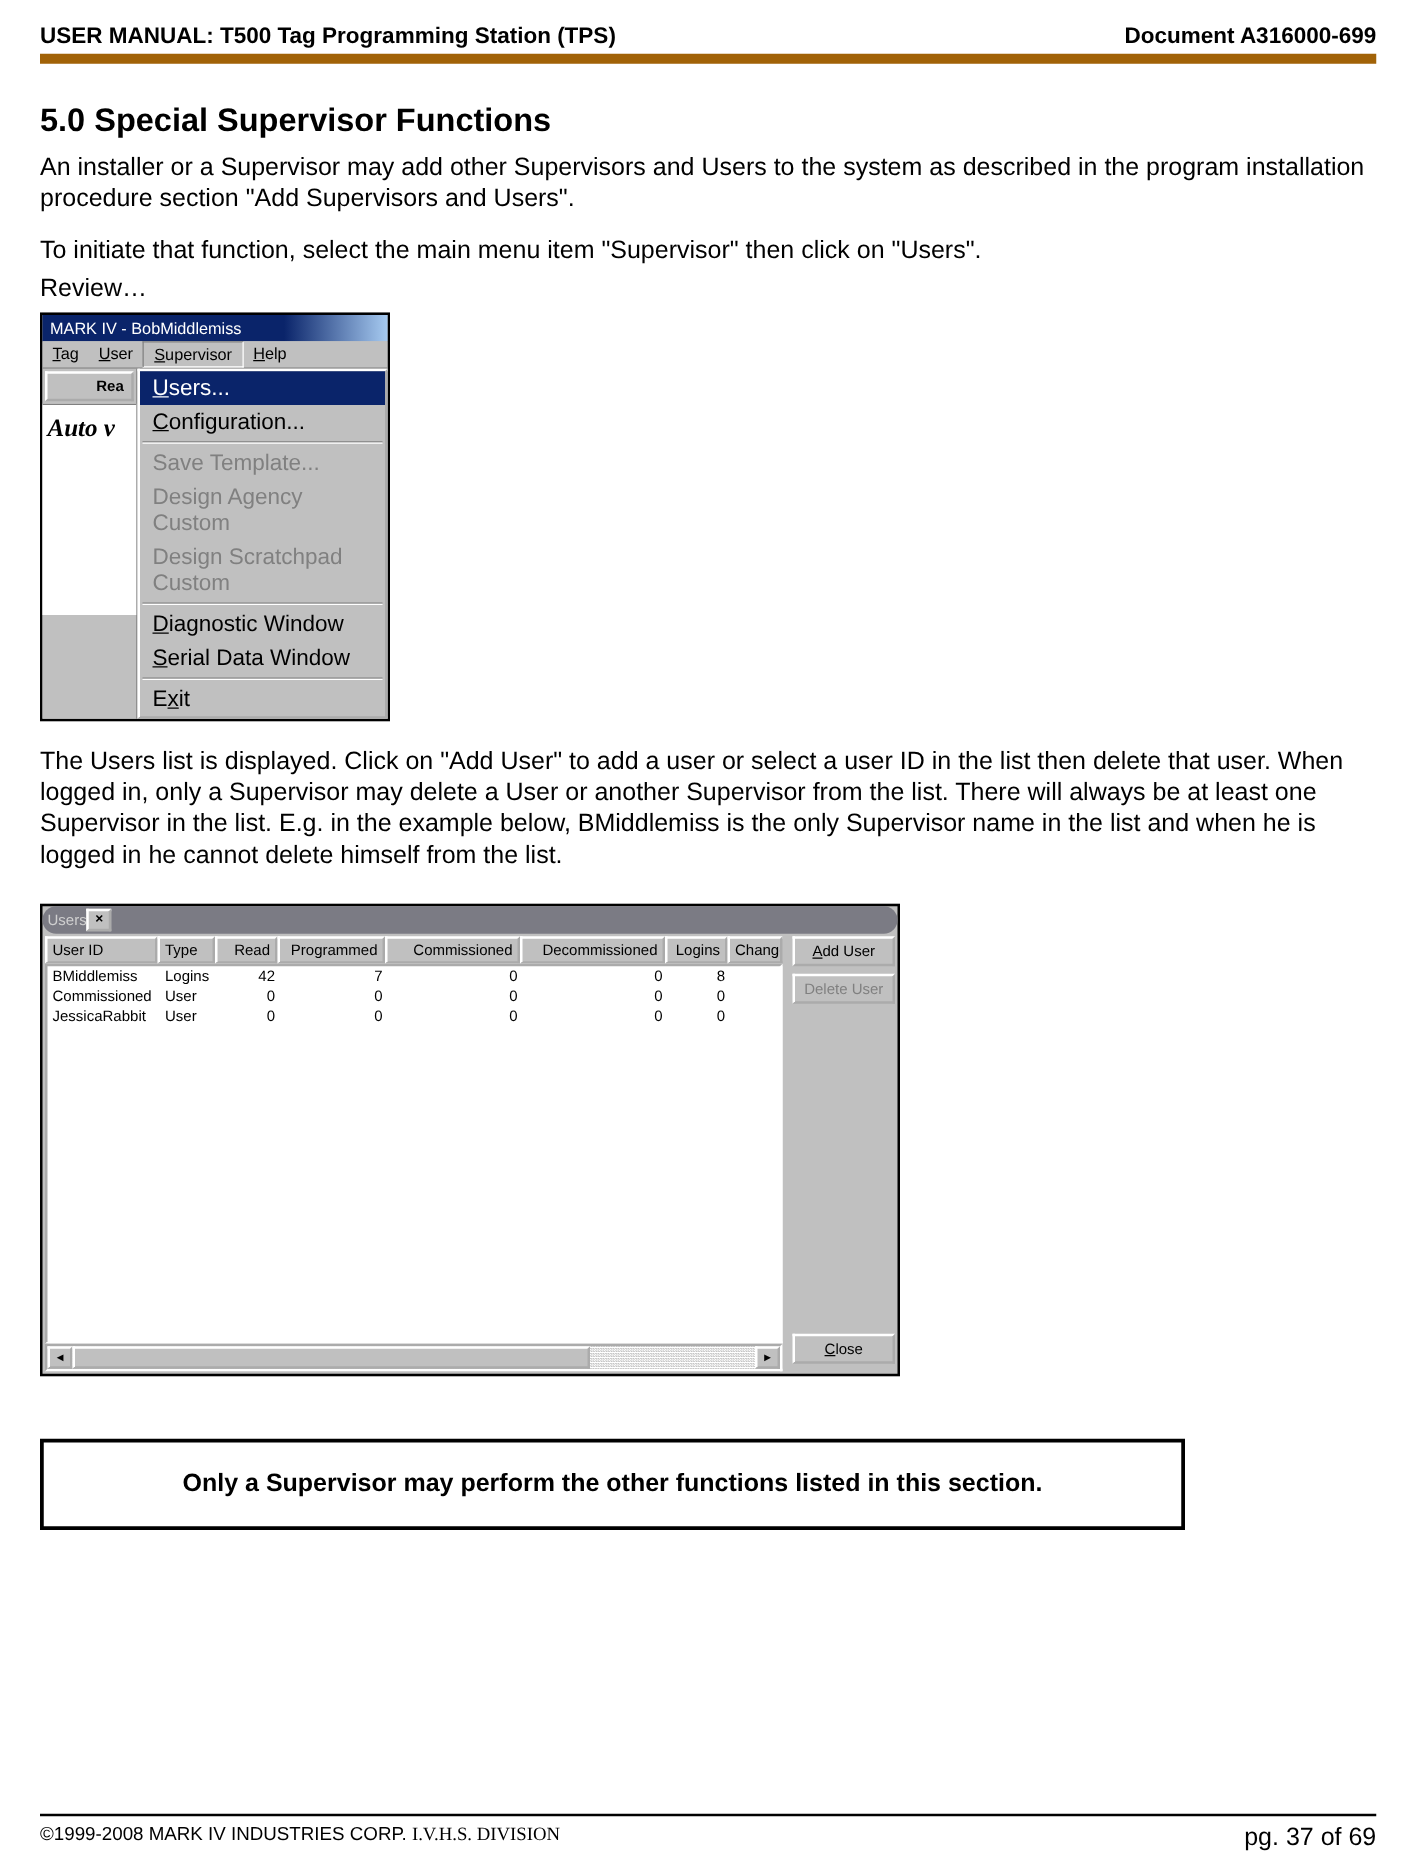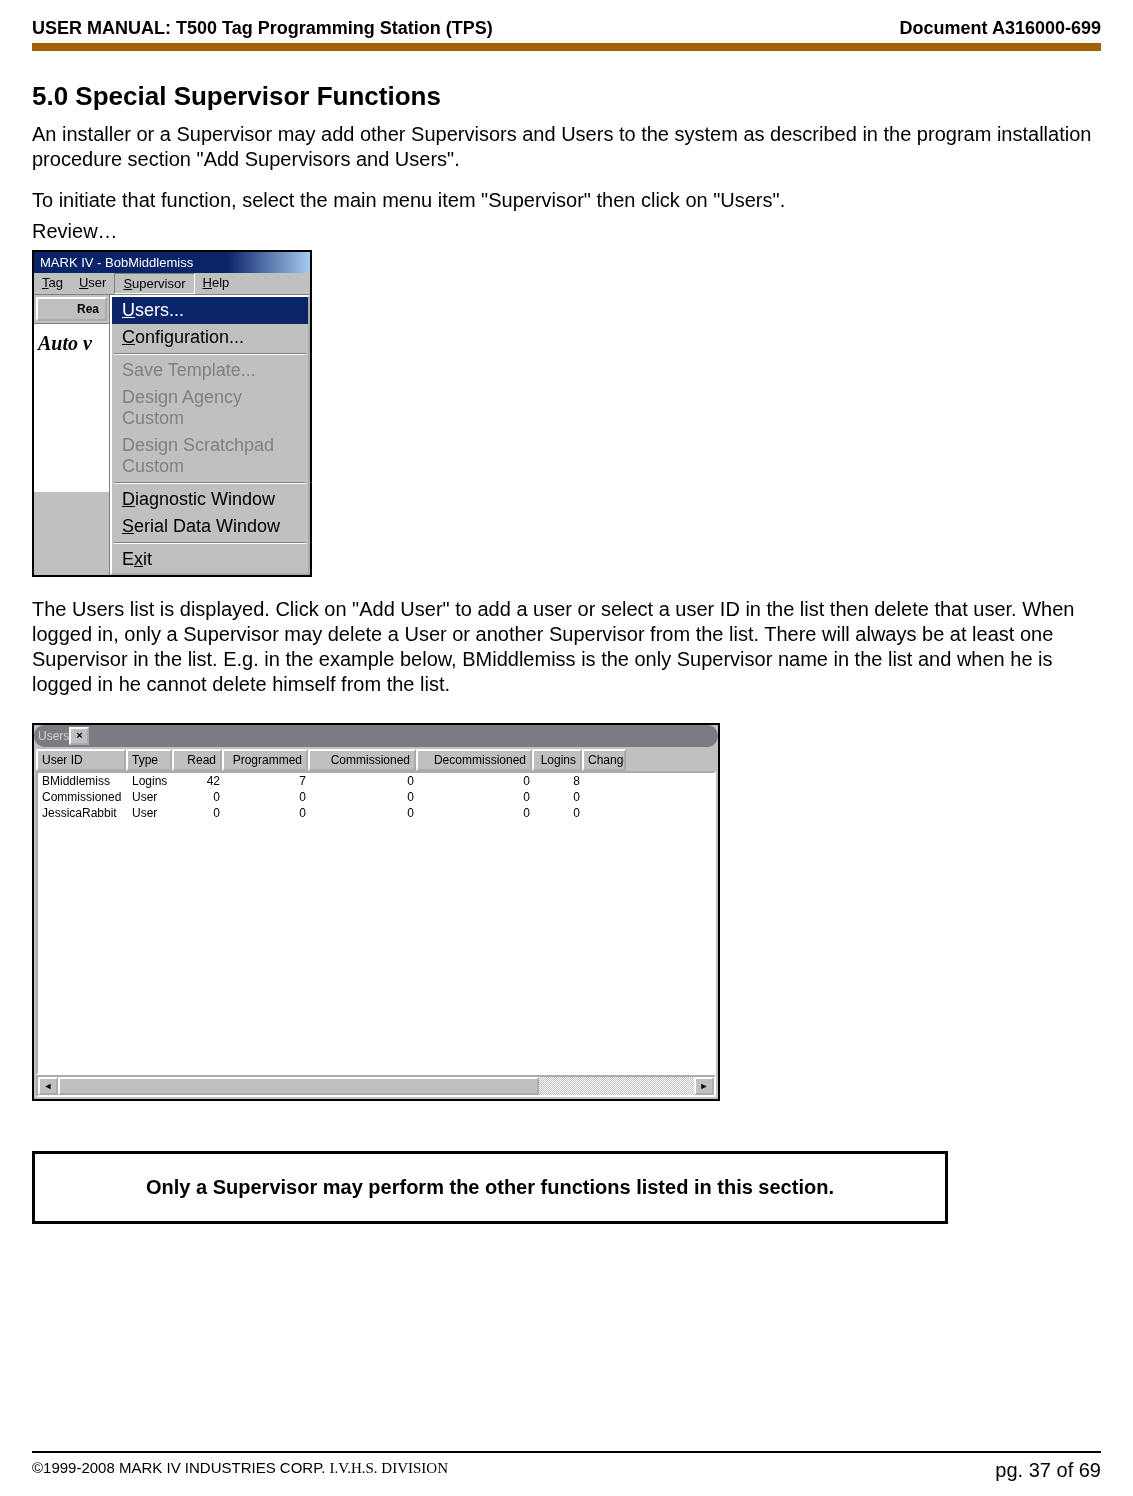--- a/index.html
+++ b/index.html
@@ -367,20 +367,26 @@
             </div>
           </div>
           <div class="hscroll">
             <div class="arrow" style="font-size:9px;text-align:center;line-height:14px;">◄</div>
             <div class="track">
                 <div class="thumb-bar"></div>
               </div>
             <div class="arrow" style="font-size:9px;text-align:center;line-height:14px;">►</div>
           </div>
         </div>
+        <div class="side-buttons">
+          <button><span class="u">A</span>dd User</button>
+          <button class="disabled">Delete User</button>
+          <div class="grow"></div>
+          <button><span class="u">C</span>lose</button>
+        </div>
       </div>
     </div>
 
     <div class="note-box">Only a Supervisor may perform the other functions listed in this section.</div>
   </div>
 
   <div class="footer">
     <div class="left">
       <span>©1999-2008 MARK IV INDUSTRIES CORP. </span><span class="ivhs">I.V.H.S. DIVISION</span>
     </div>

